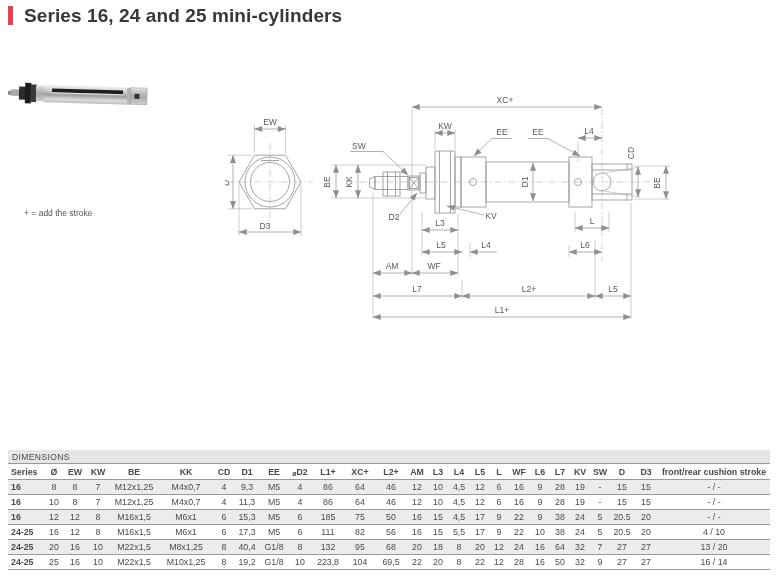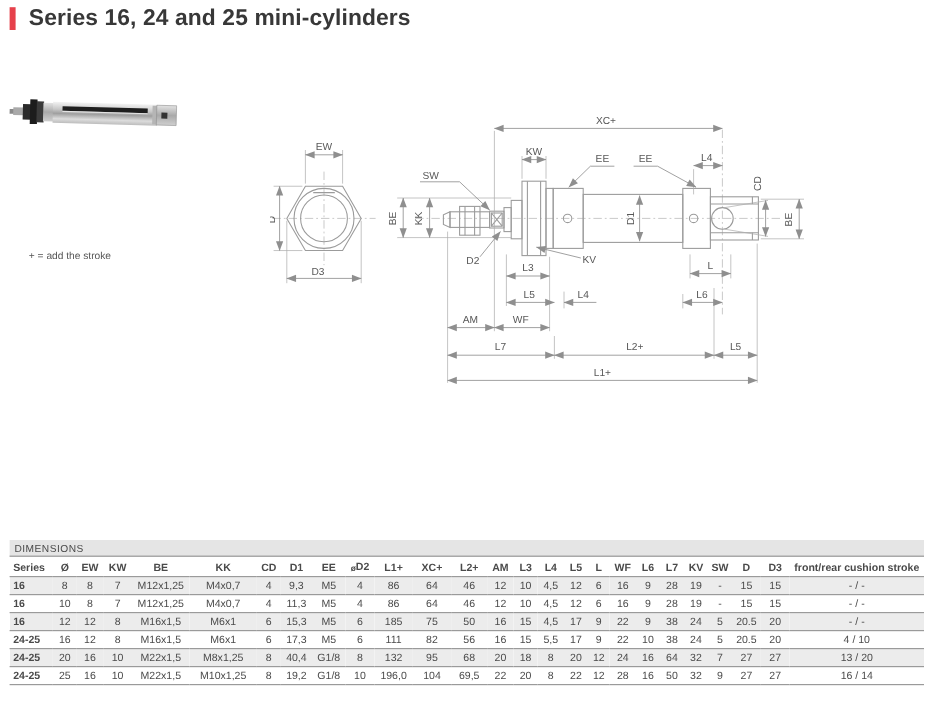--- a/index.html
+++ b/index.html
@@ -429,21 +429,21 @@
           <td class="series">24-25</td>
           <td>25</td>
           <td>16</td>
           <td>10</td>
           <td>M22x1,5</td>
           <td>M10x1,25</td>
           <td>8</td>
           <td>19,2</td>
           <td>G1/8</td>
           <td>10</td>
-          <td>196,0</td>
+          <td>223,8</td>
           <td>104</td>
           <td>69,5</td>
           <td>22</td>
           <td>20</td>
           <td>8</td>
           <td>22</td>
           <td>12</td>
           <td>28</td>
           <td>16</td>
           <td>50</td>

